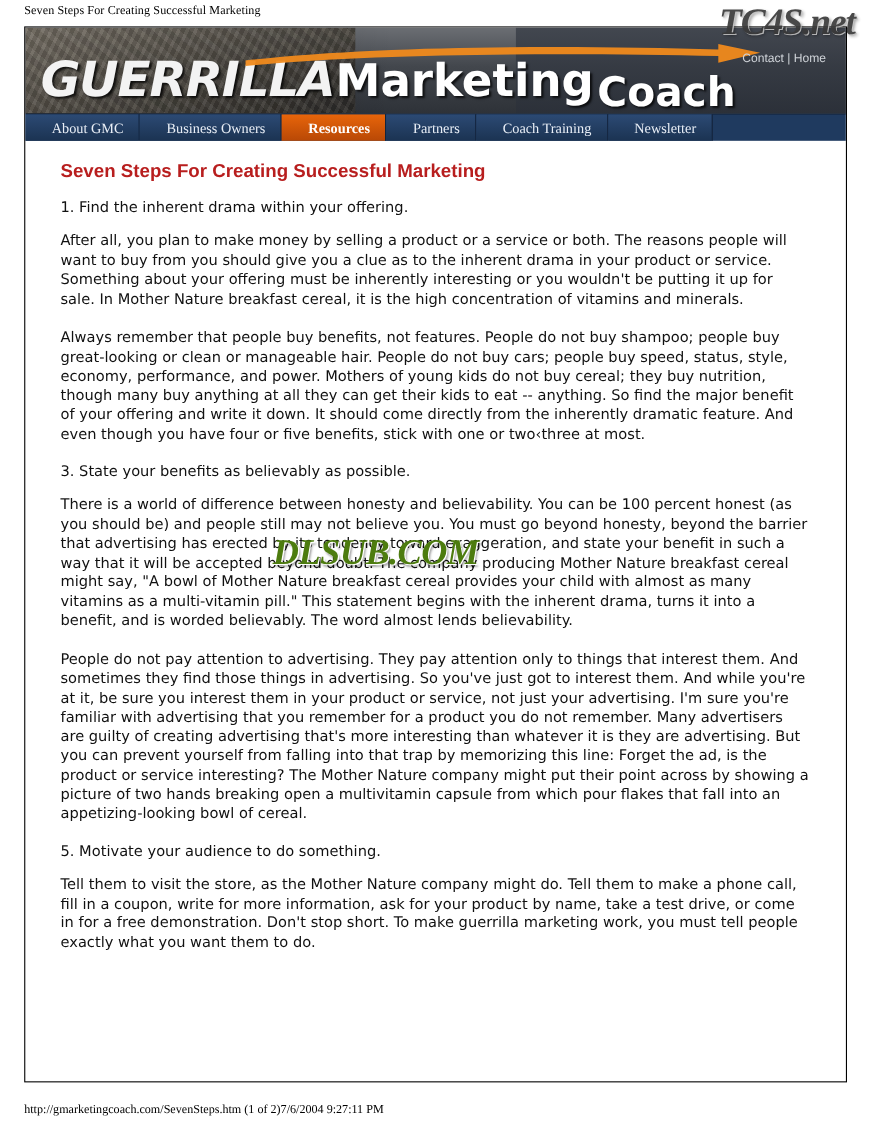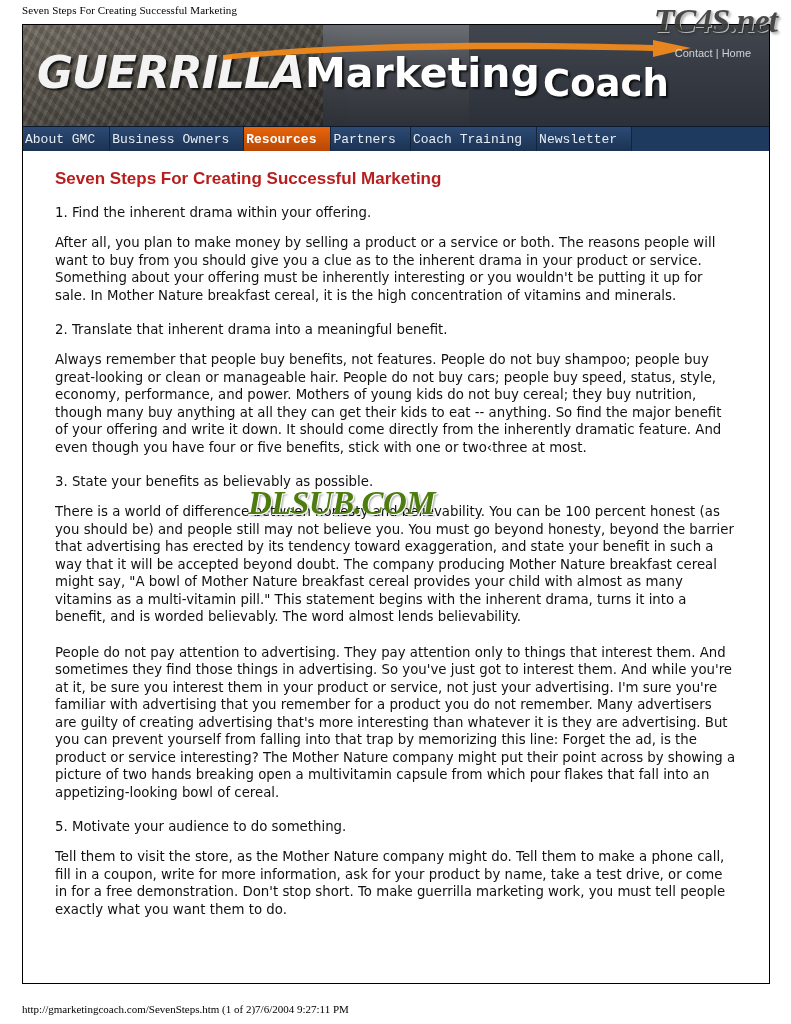--- a/index.html
+++ b/index.html
@@ -59,21 +59,21 @@
     height: 960px;
     border: 1px solid #000;
     background: #fff;
     box-sizing: border-box;
     overflow: hidden;
   }
 
   
   .banner {
     position: relative;
-    height: 101px;
+    height: 78px;
     background:
       linear-gradient(90deg, rgba(0,0,0,0.55) 0%, rgba(0,0,0,0.1) 30%, rgba(0,0,0,0.0) 45%, rgba(0,0,0,0.0) 100%),
       linear-gradient(180deg, #6b6e73 0%, #43474d 45%, #2e3238 100%);
     overflow: hidden;
   }
   .banner:before {
     
     content: "";
     position: absolute;
     left: 0; top: 0; bottom: 0;
@@ -151,22 +151,22 @@
 
   
   .nav {
     display: flex;
     height: 24px;
     background: #1f3a5f;
     border-top: 1px solid #0d1a2b;
   }
   .nav-item {
     flex: 0 0 auto;
-    padding: 4px 14px 0 2px;
-    font-family: Liberation Mono, monospace;
+    padding: 4px 14px 0 24px;
+    font-family: Liberation Serif, serif;
     font-size: 13px;
     color: #e8eef6;
     background: linear-gradient(180deg, #2c4a74 0%, #1b3352 100%);
     border-right: 1px solid #13243c;
     white-space: nowrap;
     line-height: 18px;
   }
   .nav-item.active {
     background: linear-gradient(180deg, #e8650a 0%, #b84806 100%);
     color: #ffffff;
@@ -271,21 +271,20 @@
       <div class="nav-item">Coach Training</div>
       <div class="nav-item">Newsletter</div>
     </div>
 
     <div class="content">
       <h1 class="title">Seven Steps For Creating Successful Marketing</h1>
 
       <div class="step-head">1. Find the inherent drama within your offering.</div>
       <p class="para">After all, you plan to make money by selling a product or a service or both. The reasons people will want to buy from you should give you a clue as to the inherent drama in your product or service. Something about your offering must be inherently interesting or you wouldn't be putting it up for sale. In Mother Nature breakfast cereal, it is the high concentration of vitamins and minerals.</p>
 
-      <div class="step-head">2. Translate that inherent drama into a meaningful benefit.</div>
       <p class="para">Always remember that people buy benefits, not features. People do not buy shampoo; people buy great-looking or clean or manageable hair. People do not buy cars; people buy speed, status, style, economy, performance, and power. Mothers of young kids do not buy cereal; they buy nutrition, though many buy anything at all they can get their kids to eat -- anything. So find the major benefit of your offering and write it down. It should come directly from the inherently dramatic feature. And even though you have four or five benefits, stick with one or two‹three at most.</p>
 
       <div class="step-head">3. State your benefits as believably as possible.</div>
       <p class="para">There is a world of difference between honesty and believability. You can be 100 percent honest (as you should be) and people still may not believe you. You must go beyond honesty, beyond the barrier that advertising has erected by its tendency toward exaggeration, and state your benefit in such a way that it will be accepted beyond doubt. The company producing Mother Nature breakfast cereal might say, "A bowl of Mother Nature breakfast cereal provides your child with almost as many vitamins as a multi-vitamin pill." This statement begins with the inherent drama, turns it into a benefit, and is worded believably. The word almost lends believability.</p>
 
       <p class="para">People do not pay attention to advertising. They pay attention only to things that interest them. And sometimes they find those things in advertising. So you've just got to interest them. And while you're at it, be sure you interest them in your product or service, not just your advertising. I'm sure you're familiar with advertising that you remember for a product you do not remember. Many advertisers are guilty of creating advertising that's more interesting than whatever it is they are advertising. But you can prevent yourself from falling into that trap by memorizing this line: Forget the ad, is the product or service interesting? The Mother Nature company might put their point across by showing a picture of two hands breaking open a multivitamin capsule from which pour flakes that fall into an appetizing-looking bowl of cereal.</p>
 
       <div class="step-head">5. Motivate your audience to do something.</div>
       <p class="para">Tell them to visit the store, as the Mother Nature company might do. Tell them to make a phone call, fill in a coupon, write for more information, ask for your product by name, take a test drive, or come in for a free demonstration. Don't stop short. To make guerrilla marketing work, you must tell people exactly what you want them to do.</p>
     </div>

